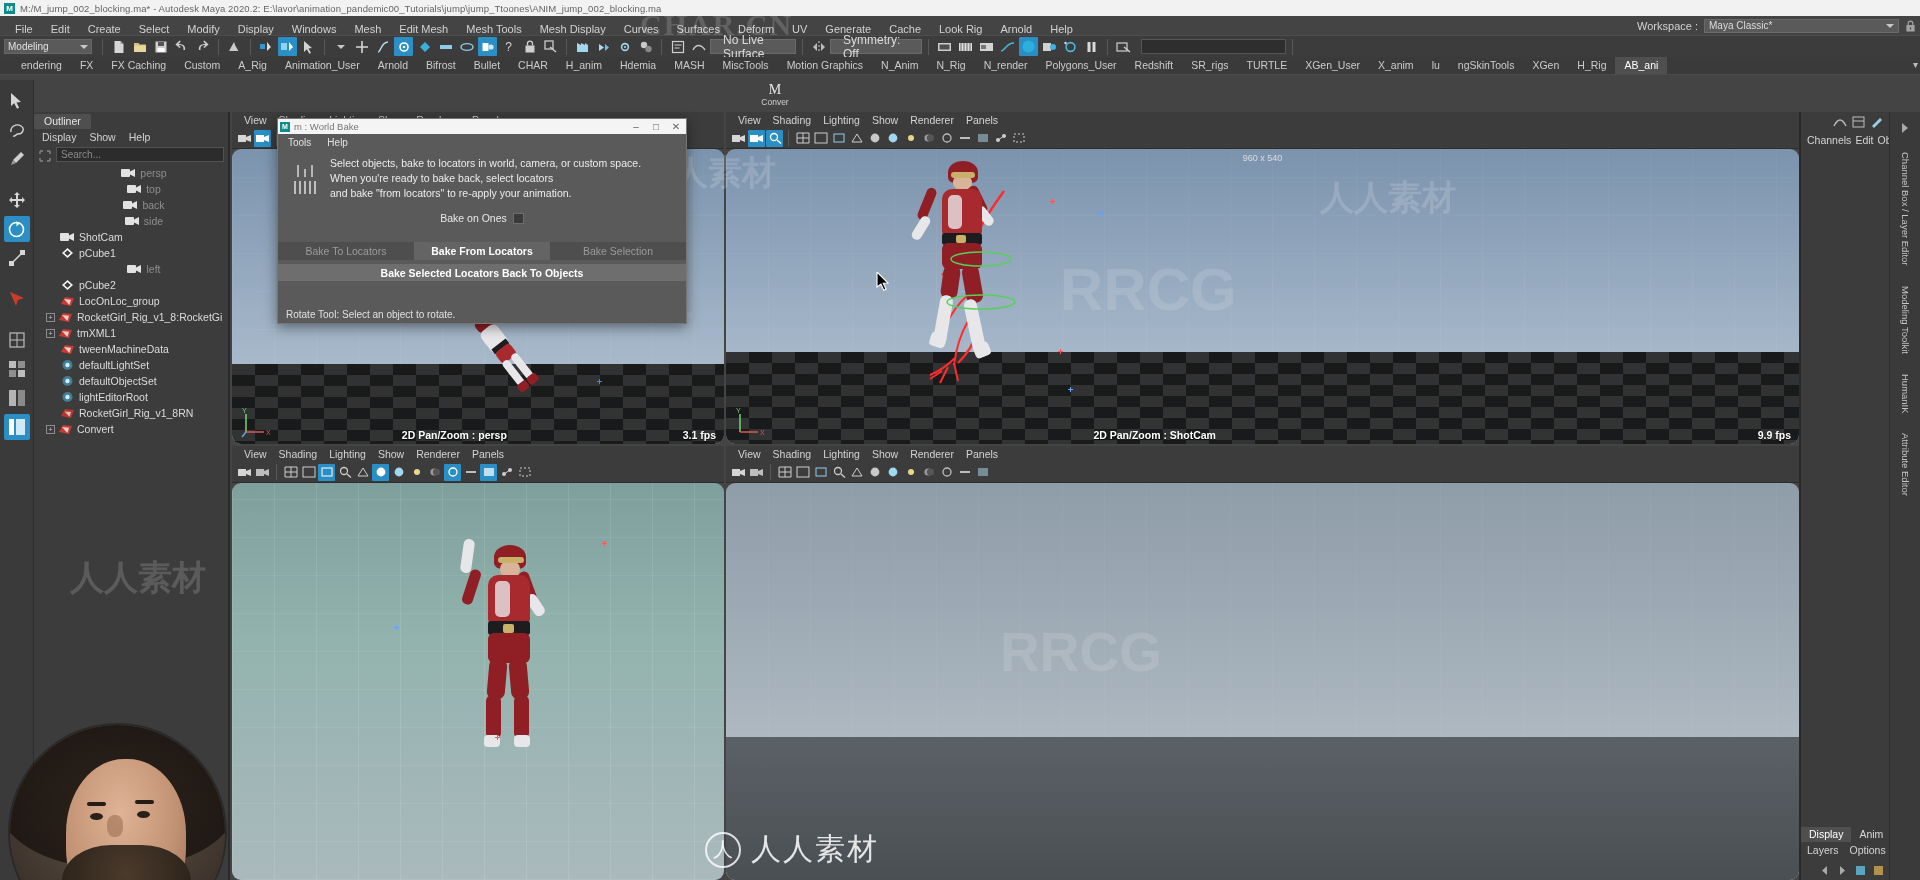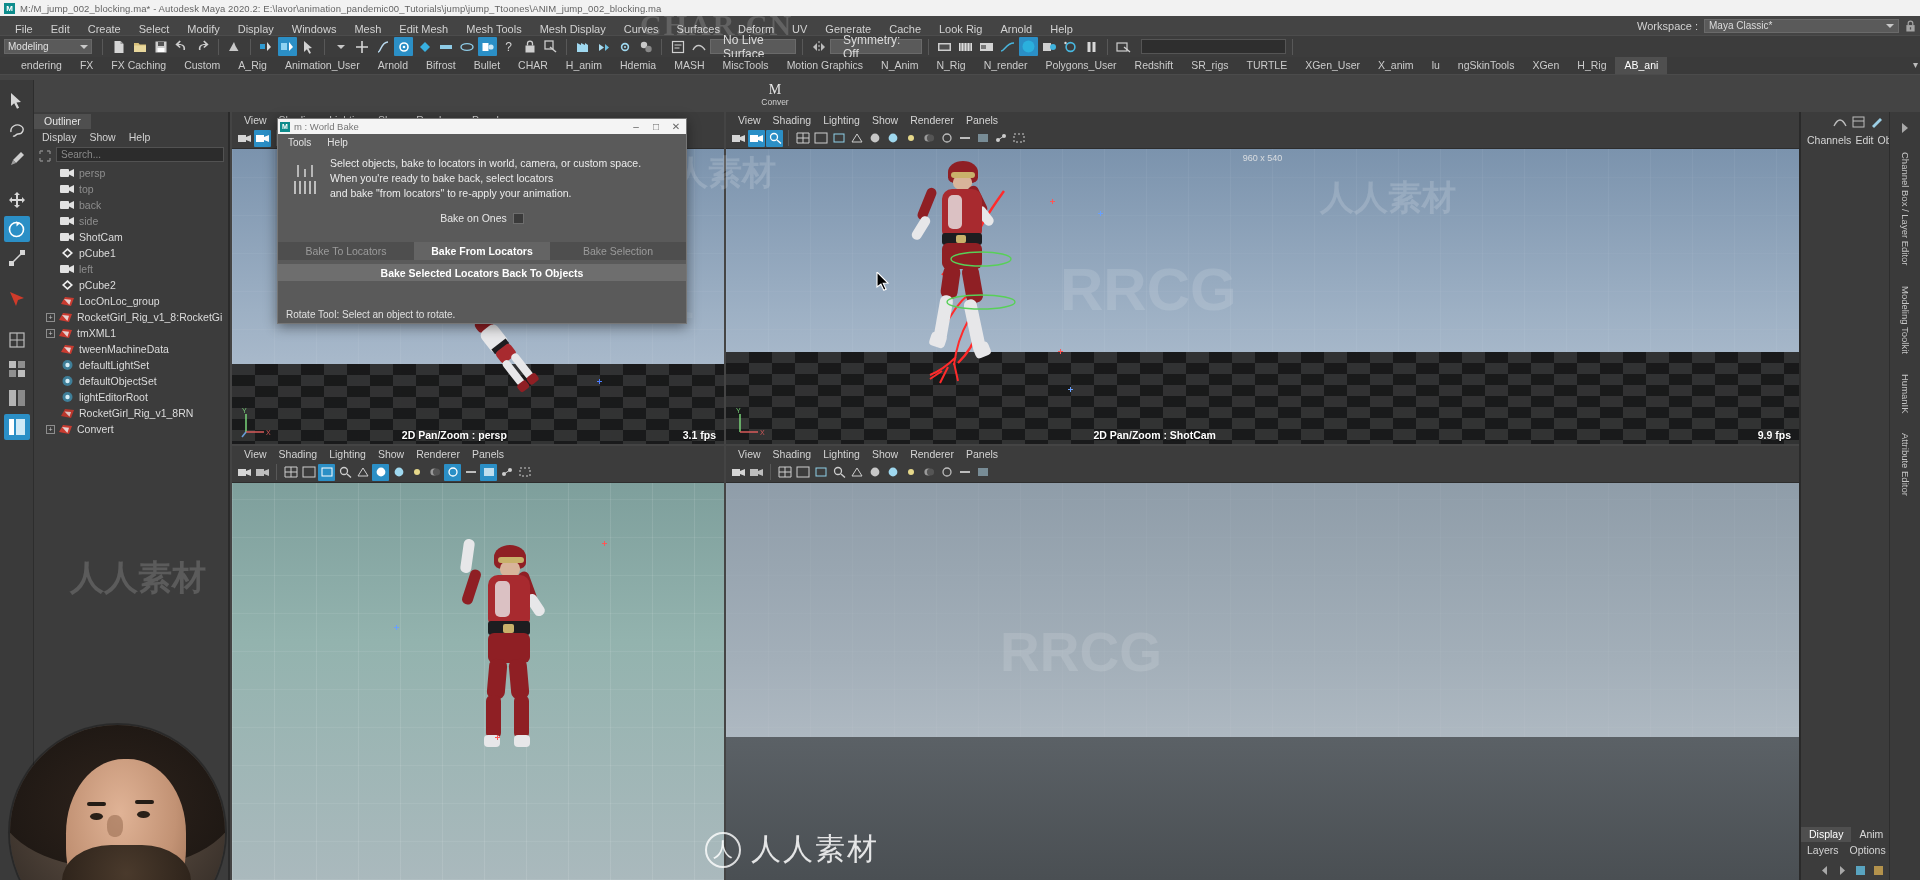--- a/index.html
+++ b/index.html
@@ -113,21 +113,21 @@
   }
   #ol-searchwrap{ position:relative; }
   #ol-searchwrap .sico{
     position:absolute;left:5px;top:3px;width:12px;height:12px;opacity:.75;
   }
   #ol-list { padding-top:2px; overflow:hidden; }
   .ol-row {
     height:16px;display:flex;align-items:center;font-size:10.5px;
     color:#dcdcdc;padding-left:12px;white-space:nowrap;
   }
-  .ol-row.dim { color:#8e8e8e; }
+  .ol-row.dim { color:#8e8e8e;justify-content:center; }
   .ol-exp {
     width:9px;height:9px;border:1px solid #8d8d8d;margin-right:3px;
     display:flex;align-items:center;justify-content:center;
     font-size:7px;line-height:7px;color:#c9c9c9;flex:0 0 auto;
   }
   .ol-ico { width:15px;height:12px;margin-right:4px;flex:0 0 auto; }
   .ol-indent { width:14px;flex:0 0 auto; }
 
   
   #vp-area { position:absolute;left:232px;top:112px;right:121px;bottom:0; }
@@ -135,21 +135,21 @@
   .vp-menu {
     height:16px;background:#3c3c3c;display:flex;align-items:center;
     gap:12px;padding-left:12px;font-size:10.5px;color:#d4d4d4;
   }
   .vp-bar {
     height:21px;background:#3c3c3c;display:flex;align-items:center;
     gap:1px;padding-left:4px;border-bottom:1px solid #2d2d2d;overflow:hidden;
   }
   .vbtn{ width:17px;height:17px;display:flex;align-items:center;justify-content:center;border-radius:1px; }
   .vbtn.on{ background:#2b8fc6; }
-  .vp-canvas { position:absolute;left:0;right:0;top:37px;bottom:0;overflow:hidden; }
+  .vp-canvas { position:absolute;left:0;right:0;top:37px;bottom:0;overflow:hidden;border-radius:9px; }
   .vp-hud {
     position:absolute;bottom:3px;width:100%;display:flex;justify-content:space-between;
     padding:0 8px;font-size:10.5px;color:#ffffff;font-weight:bold;
     text-shadow:0 1px 1px rgba(0,0,0,.8);
     gap:16px;
   }
   .vp-hud .left{ margin-left:34%; }
   .cam-label{
     position:absolute;top:4px;width:100%;text-align:center;
     font-size:9px;color:#e8e8e8;opacity:.85;

